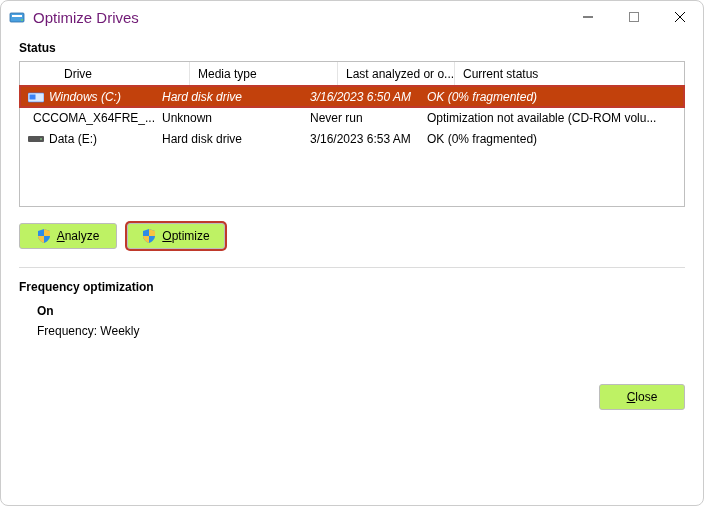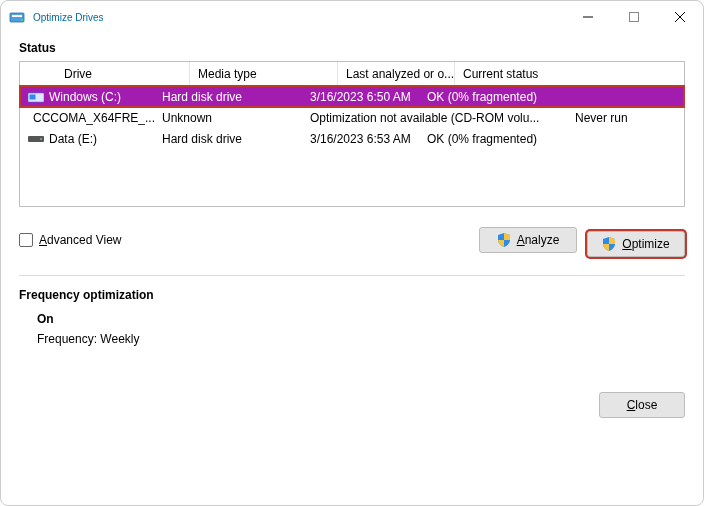--- a/index.html
+++ b/index.html
@@ -1,40 +1,40 @@
 <!DOCTYPE html>
 <html><head>
 <meta charset="utf-8">
 <style>
 * { box-sizing: border-box; margin: 0; padding: 0; font-family: "Segoe UI", Tahoma, sans-serif; }
 body { background: #fff; width: 704px; height: 506px; overflow: hidden; border: 1px solid #ccc; border-radius: 8px; }
 .titlebar { height: 32px; display: flex; align-items: center; padding-left: 8px; }
 .titleicon { width: 16px; height: 16px; margin-right: 8px; display: inline-flex; align-items: center; justify-content: center; }
-.title { font-size: 10px; color: #0369a1; flex: 1; }
+.title { font-size: 15px; color: #701a75; flex: 1; }
 .winctrls { display: flex; }
 .winctrl { width: 46px; height: 32px; display: flex; align-items: center; justify-content: center; color: #000; }
 .winctrl svg { width: 10px; height: 10px; }
 .content { padding: 8px 18px 14px 18px; font-size: 12px; color: #000; }
 .intro { line-height: 1.45; margin-bottom: 18px; }
 .section-label { margin-bottom: 6px; font-weight: bold; }
 .tablewrap { border: 1px solid #bfbfbf; }
 .thead { display: flex; height: 24px; align-items: center; border-bottom: 1px solid #e4e4e4; margin-left: 36px; }
 .th { padding: 0 6px 0 8px; font-size: 12px; border-right: 1px solid #e4e4e4; height: 100%; display: flex; align-items: center; overflow: hidden; white-space: nowrap; text-overflow: ellipsis; }
 .th:last-child { border-right: none; }
 .c1 { width: 134px; } .c2 { width: 148px; } .c3 { width: 117px; } .c4 { flex: 1; }
 .tbody { height: 120px; }
 .row { display: flex; height: 21px; align-items: center; }
-.row.sel { background: #a21caf; color: #fff; outline: 2px solid #c0392b; outline-offset: -1px; }
+.row.sel { background: #c2410c; color: #fff; outline: 2px solid #c0392b; outline-offset: -1px; font-style: italic; }
 .cell { padding: 0 6px 0 8px; white-space: nowrap; overflow: hidden; text-overflow: ellipsis; display: flex; align-items: center; height: 100%; font-size: 12px; }
 .driveicon { width: 16px; height: 12px; margin-right: 5px; display: inline-block; }
 .belowtable { display: flex; align-items: center; margin-top: 16px; gap: 10px; }
 .adv { display: flex; align-items: center; gap: 6px; flex: 1; }
 .chk { width: 14px; height: 14px; border: 1px solid #666; border-radius: 2px; background: #fff; }
-.btn { height: 26px; min-width: 98px; padding: 0 14px; border: 1px solid #bcbcbc; border-radius: 3px; background: #e5e5e5; font-size: 12px; display: inline-flex; align-items: center; justify-content: center; gap: 6px; cursor: default; }
-.btn.hl { box-shadow: 0 0 0 2px #c0392b; margin-top: 8px; }
+.btn { height: 26px; min-width: 98px; padding: 0 14px; border: 1px solid #bcbcbc; border-radius: 3px; background: #bef264; font-size: 12px; display: inline-flex; align-items: center; justify-content: center; gap: 6px; cursor: default; }
+.btn.hl { box-shadow: 0 0 0 2px #c0392b; }
 .shield { width: 14px; height: 14px; }
 hr.sep { border: none; border-top: 1px solid #dcdcdc; margin: 18px 0 12px 0; }
 .schedrow { display: flex; align-items: center; }
 .schedtext { flex: 1; padding-left: 18px; padding-top: 4px; }
 .schedon { font-weight: 600; margin-bottom: 6px; }
 .scheddesc { margin-bottom: 6px; }
 .footer { display: flex; justify-content: flex-end; margin-top: 46px; }
 .u { text-decoration: underline; }
 </style>
 </head>
@@ -100,45 +100,41 @@
         <div class="cell c1">
           <span class="driveicon">
             <svg viewBox="0 0 16 12">
                 <circle cx="8" cy="6" r="5" fill="#eee" stroke="#999" stroke-width="0.8"></circle>
                 <circle cx="8" cy="6" r="1.2" fill="#fff" stroke="#999" stroke-width="0.6"></circle>
               </svg>
           </span>
           <span>CCCOMA_X64FRE_...</span>
         </div>
         <div class="cell c2">Unknown</div>
+        <div class="cell c3">Never run</div>
         <div class="cell c4">Optimization not available (CD-ROM volu...</div>
-        <div class="cell c3">Never run</div>
       </div>
       <div class="row">
         <div class="cell c1">
           <span class="driveicon">
             <svg viewBox="0 0 16 12">
                 <rect x="0" y="3" width="16" height="6" rx="1" fill="#555"></rect>
                 <circle cx="13" cy="6" r="0.8" fill="#9f9"></circle>
               </svg>
           </span>
           <span>Data (E:)</span>
         </div>
         <div class="cell c2">Hard disk drive</div>
         <div class="cell c3">3/16/2023 6:53 AM</div>
         <div class="cell c4">OK (0% fragmented)</div>
       </div>
     </div>
   </div>
 
   <div class="belowtable">
-    <label class="adv">
-      <span class="chk"></span>
-      <span><span class="u">A</span>dvanced View</span>
-    </label>
     <button class="btn">
       <svg class="shield" viewBox="0 0 14 14">
           <path d="M7 0 L13 2 V7 C13 10 10 13 7 14 C4 13 1 10 1 7 V2 Z" fill="#2e8be6"></path>
           <path d="M7 0 L13 2 V7 L7 7 Z" fill="#f6c343"></path>
           <path d="M7 7 L7 14 C4 13 1 10 1 7 Z" fill="#f6c343"></path>
         </svg>
       <span><span class="u">A</span>nalyze</span>
     </button>
     <button class="btn hl">
       <svg class="shield" viewBox="0 0 14 14">

